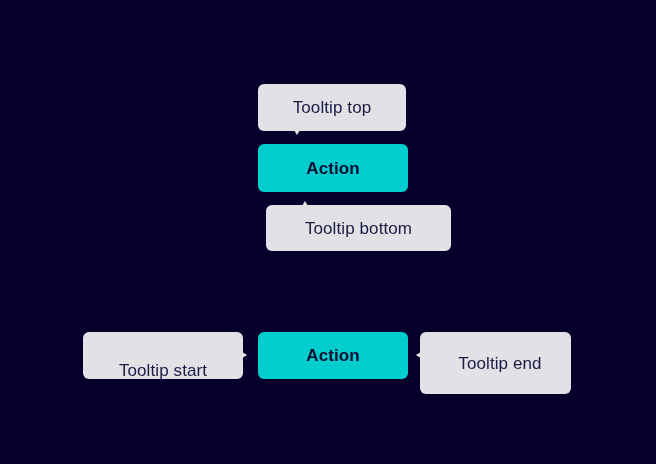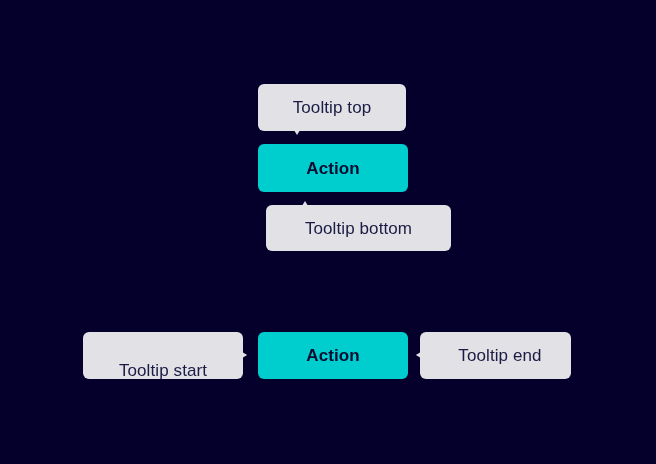--- a/index.html
+++ b/index.html
@@ -94,21 +94,21 @@
 
   #tooltip-bottom   { left: 258px; top: 205px; width: 185px; height: 46px; margin-left: 8px; }
   #tooltip-bottom .arrow-up { left: 31px; }
 
   
   #tooltip-start     { left: 83px;  top: 332px; width: 160px; height: 47px; align-items: flex-end; }
   #tooltip-start .arrow-right { top: 15px; }
 
   #action-horizontal { left: 258px; top: 332px; width: 150px; height: 47px; }
 
-  #tooltip-end       { left: 420px; top: 332px; width: 151px; height: 47px; padding-left: 9px; }
+  #tooltip-end       { left: 420px; top: 332px; width: 151px; height: 62px; padding-left: 9px; }
   #tooltip-end .arrow-left { top: 15px; }
 </style>
 </head>
 <body>
 
 <div id="stage">
 
   <div class="bubble" id="tooltip-top">
     <span class="label">Tooltip top</span>
     <span class="arrow arrow-down"></span>

